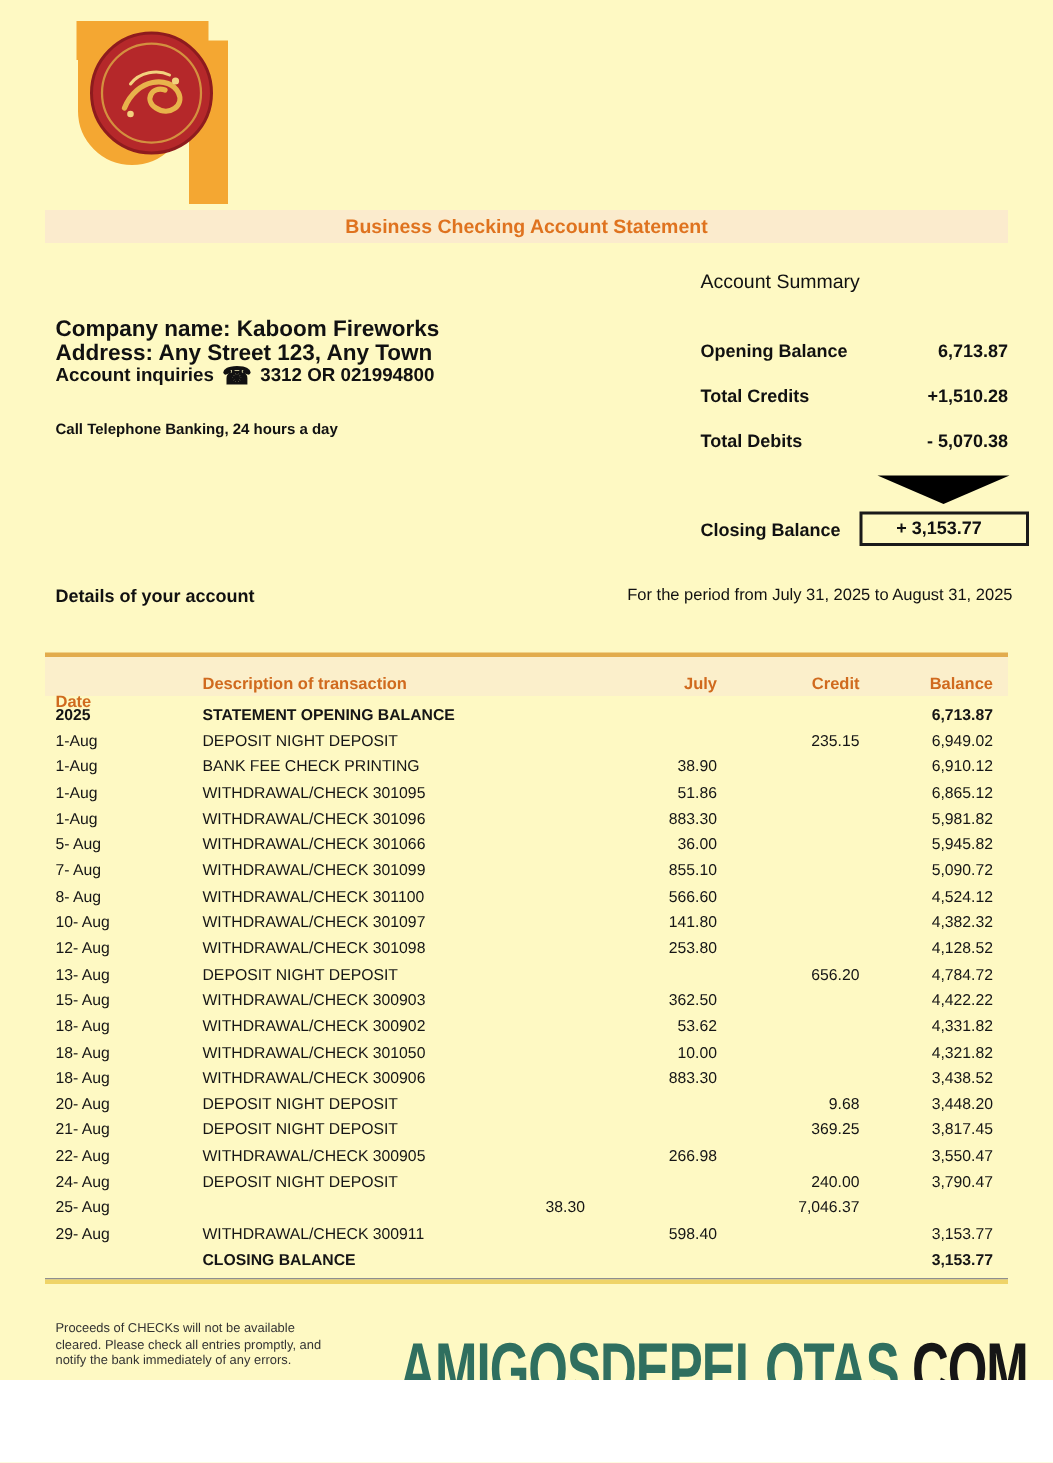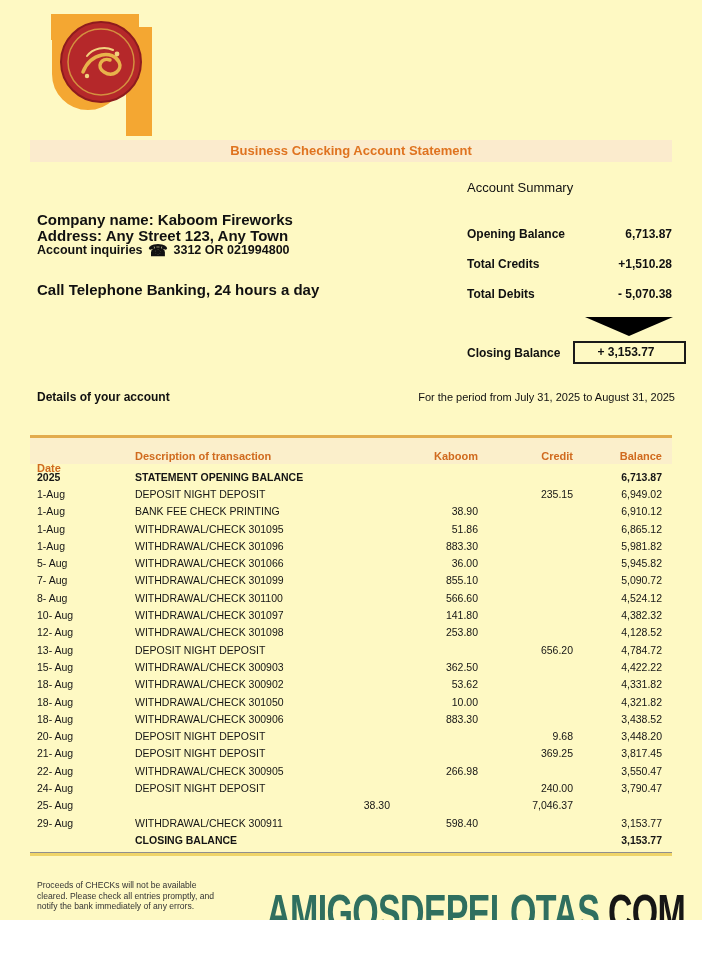--- a/index.html
+++ b/index.html
@@ -17,21 +17,21 @@
     background:#FBEBCD; text-align:center; line-height:22px;
     font-size:13px; font-weight:bold; color:#DF731F;
   }
 
   
   .company { position:absolute; left:37px; top:176px; font-size:15px; font-weight:bold; line-height:16px;margin-top:36px; }
 
   
   .inquiries { position:absolute; left:37px; top:241px; font-size:12.5px; font-weight:bold; }
   .inquiries .phone-glyph { font-size:16px; vertical-align:-2px; padding:0 2px; }
-  .tel-banking { position:absolute; left:37px; top:281px; font-size:15px; font-weight:bold; }
+  .tel-banking { position:absolute; left:37px; top:281px; font-size:10px; font-weight:bold; }
 
   
   .summary { position:absolute; left:467px; top:180px; width:219px; }
   .summary .s-title { font-size:13px; font-weight:normal; margin-bottom:32px; }
   .s-row { display:flex; justify-content:space-between; font-size:12px; font-weight:bold; margin-bottom:16px; padding-right:14px;gap:12px; }
   .s-row .s-value { text-align:right; }
   .arrow-wrap { height:20px; margin-bottom:4px; position:relative; }
   .arrow-down {
     position:absolute; right:13px; top:0;
     width:0; height:0;
@@ -142,21 +142,21 @@
   </div>
 
   <div class="details-title">Details of your account</div>
   <div class="period">For the period from July 31, 2025 to August 31, 2025</div>
 
   <div class="table">
     <div class="t-top-line"></div>
     <div class="t-header">
       <div class="h-date">Date</div>
       <div class="h-desc">Description of transaction</div>
-      <div class="h-debit">Kaboom</div>
+      <div class="h-debit">July</div>
       <div class="h-credit">Credit</div>
       <div class="h-balance">Balance</div>
     </div>
     <div class="t-body">
         <div class="t-row bold">
           <div class="cell c-date">2025</div>
           <div class="cell c-description">STATEMENT OPENING BALANCE</div>
           <div class="cell c-debit"></div>
           <div class="cell c-credit"></div>
           <div class="cell c-balance">6,713.87</div>

